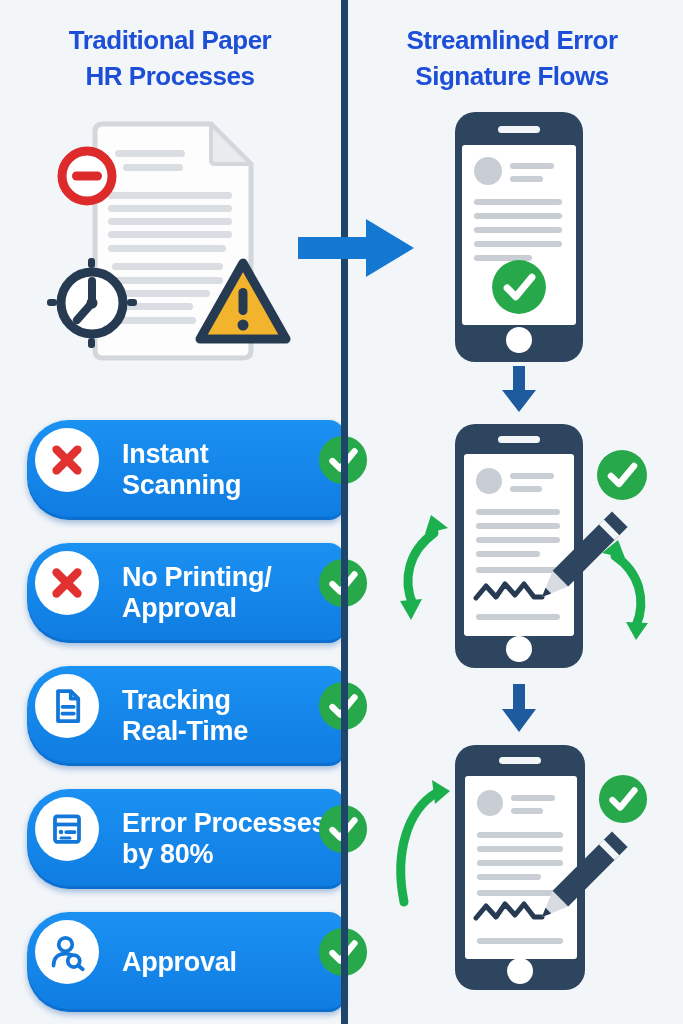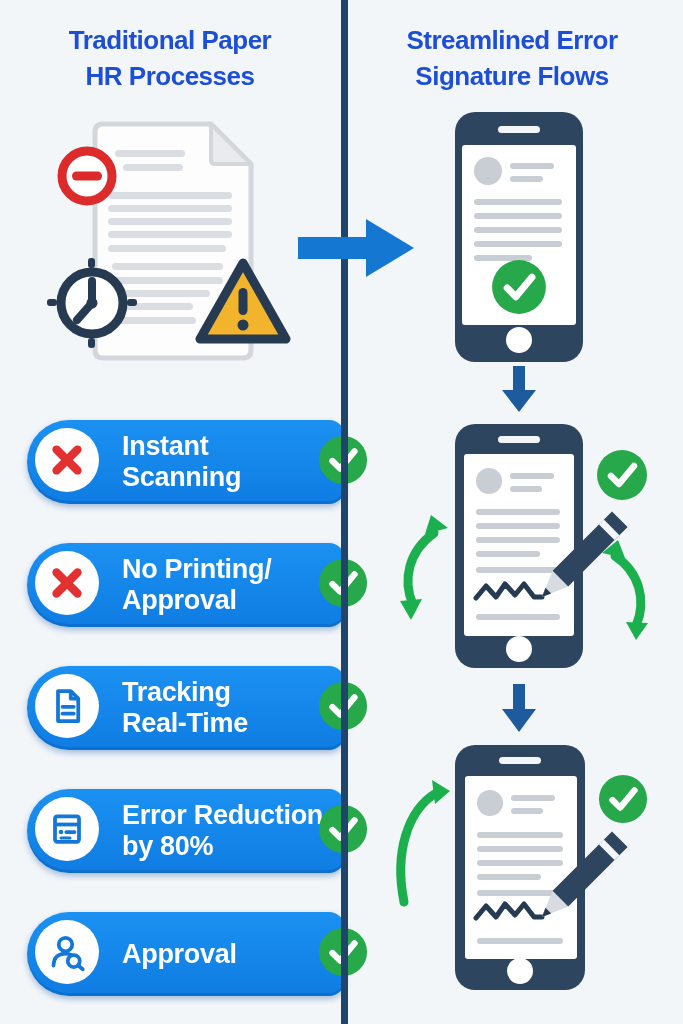--- a/index.html
+++ b/index.html
@@ -14,21 +14,21 @@
   .phone{position:absolute;background:#2e4560;border-radius:20px;z-index:2;}
   .speaker{position:absolute;height:7px;border-radius:4px;background:#f3f6f9;}
   .screen{position:absolute;background:#ffffff;border-radius:3px;}
   .avatar{position:absolute;border-radius:50%;background:#c9ced4;}
   .sbar{position:absolute;height:6px;border-radius:3px;background:#c9ced4;}
   .home{position:absolute;width:26px;height:26px;border-radius:50%;background:#ffffff;}
   .check-circle{position:absolute;z-index:4;}
   .check-circle svg{display:block;width:100%;height:100%;}
   
   .badge{position:absolute;left:27px;width:350px;height:80px;z-index:2;}
-  .pill{position:absolute;left:0;top:0;width:318px;height:84px;background:linear-gradient(#1b91f2,#0f7ce2);
+  .pill{position:absolute;left:0;top:0;width:318px;height:100px;background:linear-gradient(#1b91f2,#0f7ce2);
         border-radius:42px 16px 16px 42px;box-shadow:0 3px 6px rgba(15,80,160,.35), inset 0 -3px 0 rgba(0,60,140,.2);}
   .icon-circle{position:absolute;left:8px;top:8px;width:64px;height:64px;border-radius:50%;background:#ffffff;
                display:flex;align-items:center;justify-content:center;}
   .icon-circle svg{width:48px;height:48px;}
   .pill-text{position:absolute;left:95px;top:50%;transform:translateY(-50%);color:#ffffff;font-weight:700;
              font-size:27px;line-height:31px;letter-spacing:-0.3px;}
   .pill-text span{display:block;}
   .badge .check-circle{left:291px;top:15px;width:50px;height:50px;}
   svg.overlay{position:absolute;overflow:visible;z-index:3;}
 </style>
@@ -268,21 +268,21 @@
       <div class="icon-circle">
         <svg viewBox="0 0 64 64">
           <rect x="16" y="15" width="32" height="34" rx="3" fill="#ffffff" stroke="#1277d8" stroke-width="5"></rect>
           <line x1="16" y1="26" x2="48" y2="26" stroke="#1277d8" stroke-width="5"></line>
           <circle cx="24" cy="36" r="3" fill="#1277d8"></circle>
           <line x1="31" y1="36" x2="42" y2="36" stroke="#1277d8" stroke-width="5" stroke-linecap="round"></line>
           <line x1="24" y1="44" x2="36" y2="44" stroke="#1277d8" stroke-width="4" stroke-linecap="round"></line>
         </svg>
       </div>
       <div class="pill-text">
-        <span>Error Reduction</span>
+        <span>Error Processes</span>
         <span>by 80%</span>
       </div>
     </div>
     <div class="check-circle">
       <svg viewBox="0 0 52 52">
           <circle cx="26" cy="26" r="25" fill="#27a84a"></circle>
         <polyline points="15,27 23,35 38,17" fill="none" stroke="#ffffff" stroke-width="6.5" stroke-linecap="round" stroke-linejoin="round"></polyline>
         </svg>
     </div>
   </div>

